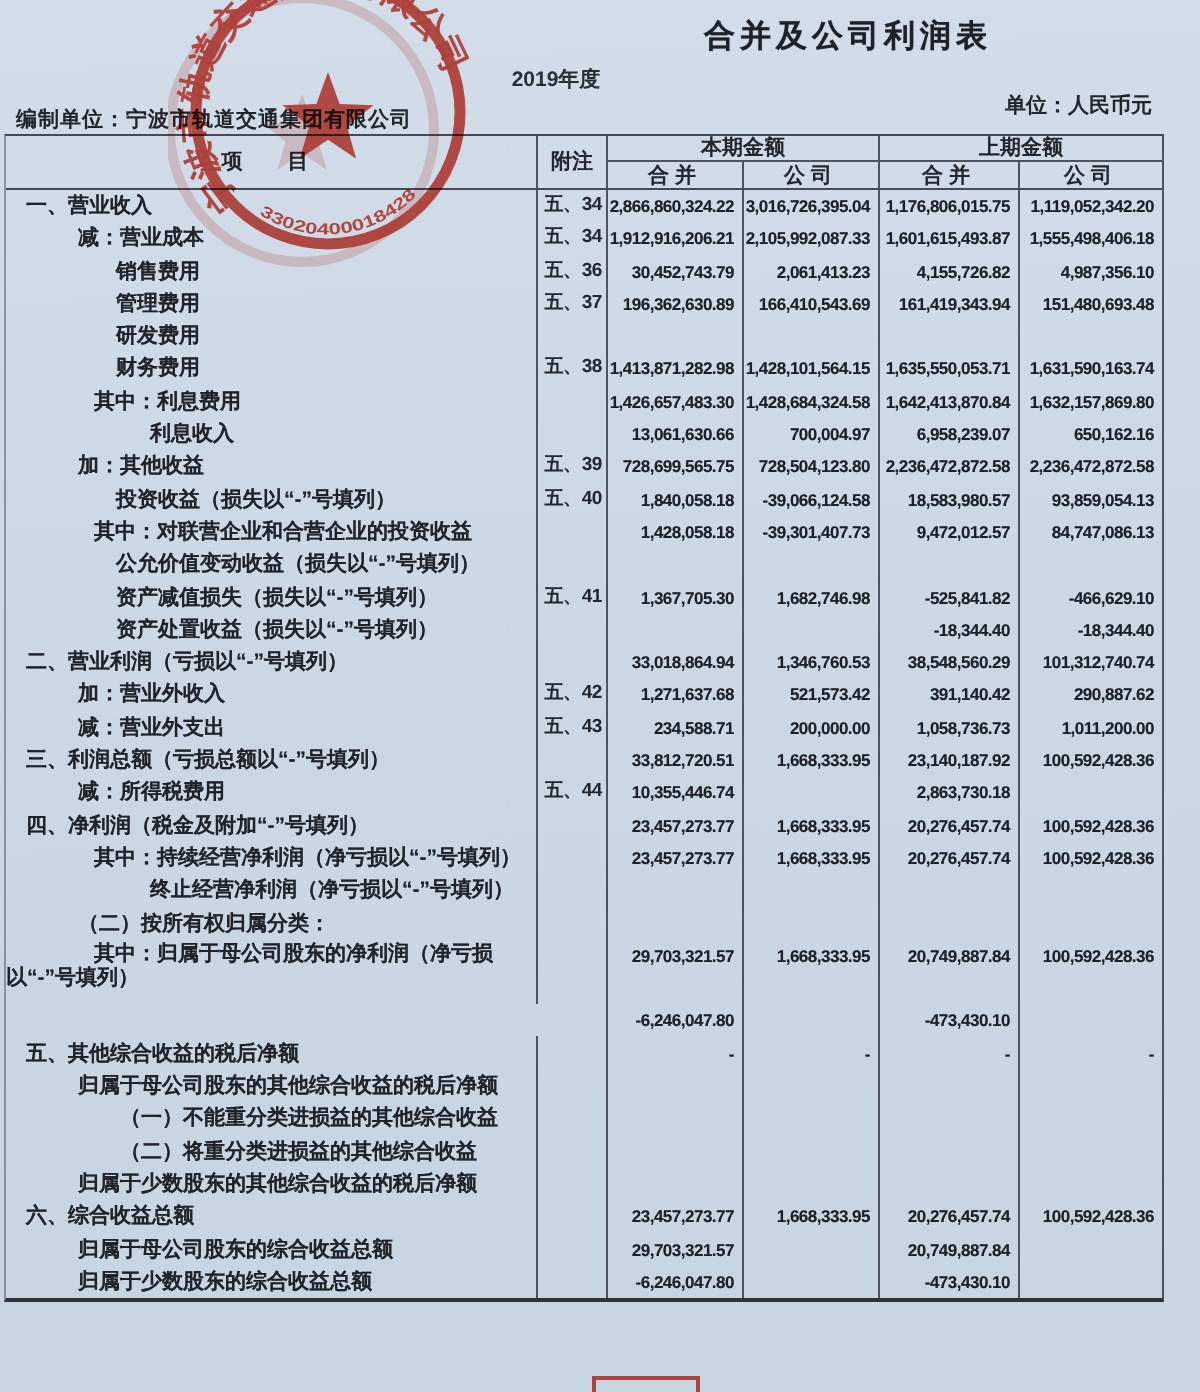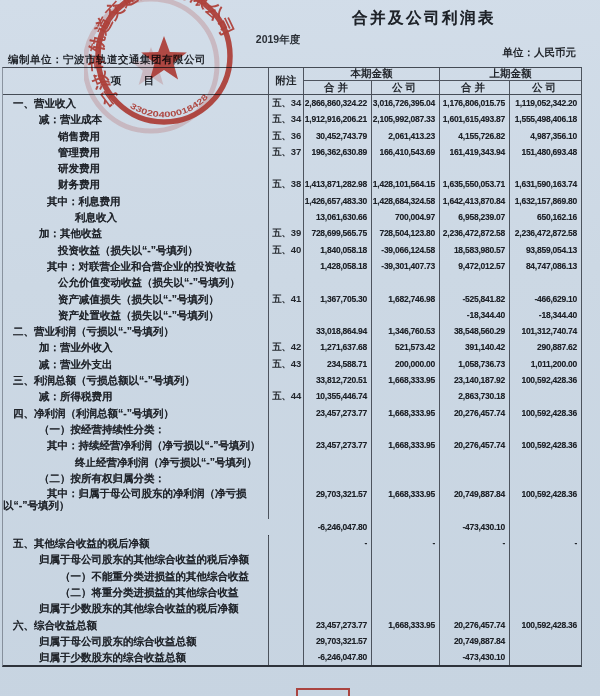--- a/index.html
+++ b/index.html
@@ -273,36 +273,28 @@
     <div class="row">
       <div class="c-label" style="text-indent: 36px;">减：所得税费用</div>
       <div class="c-note">五、44</div>
       <div class="c-val v0">10,355,446.74</div>
       <div class="c-val v1"></div>
       <div class="c-val v2">2,863,730.18</div>
       <div class="c-val v3 last"></div>
     </div>
 
     <div class="row">
-      <div class="c-label" style="text-indent: 10px;">四、净利润（利润总额“-”号填列）</div>
+      <div class="c-label" style="text-indent: 10px;">四、净利润（税金及附加“-”号填列）</div>
       <div class="c-note"></div>
       <div class="c-val v0">23,457,273.77</div>
       <div class="c-val v1">1,668,333.95</div>
       <div class="c-val v2">20,276,457.74</div>
       <div class="c-val v3 last">100,592,428.36</div>
     </div>
 
-    <div class="row">
-      <div class="c-label" style="text-indent: 36px;">（一）按经营持续性分类：</div>
-      <div class="c-note"></div>
-      <div class="c-val v0"></div>
-      <div class="c-val v1"></div>
-      <div class="c-val v2"></div>
-      <div class="c-val v3 last"></div>
-    </div>
 
     <div class="row">
       <div class="c-label" style="text-indent: 44px;">其中：持续经营净利润（净亏损以“-”号填列）</div>
       <div class="c-note"></div>
       <div class="c-val v0">23,457,273.77</div>
       <div class="c-val v1">1,668,333.95</div>
       <div class="c-val v2">20,276,457.74</div>
       <div class="c-val v3 last">100,592,428.36</div>
     </div>
 

